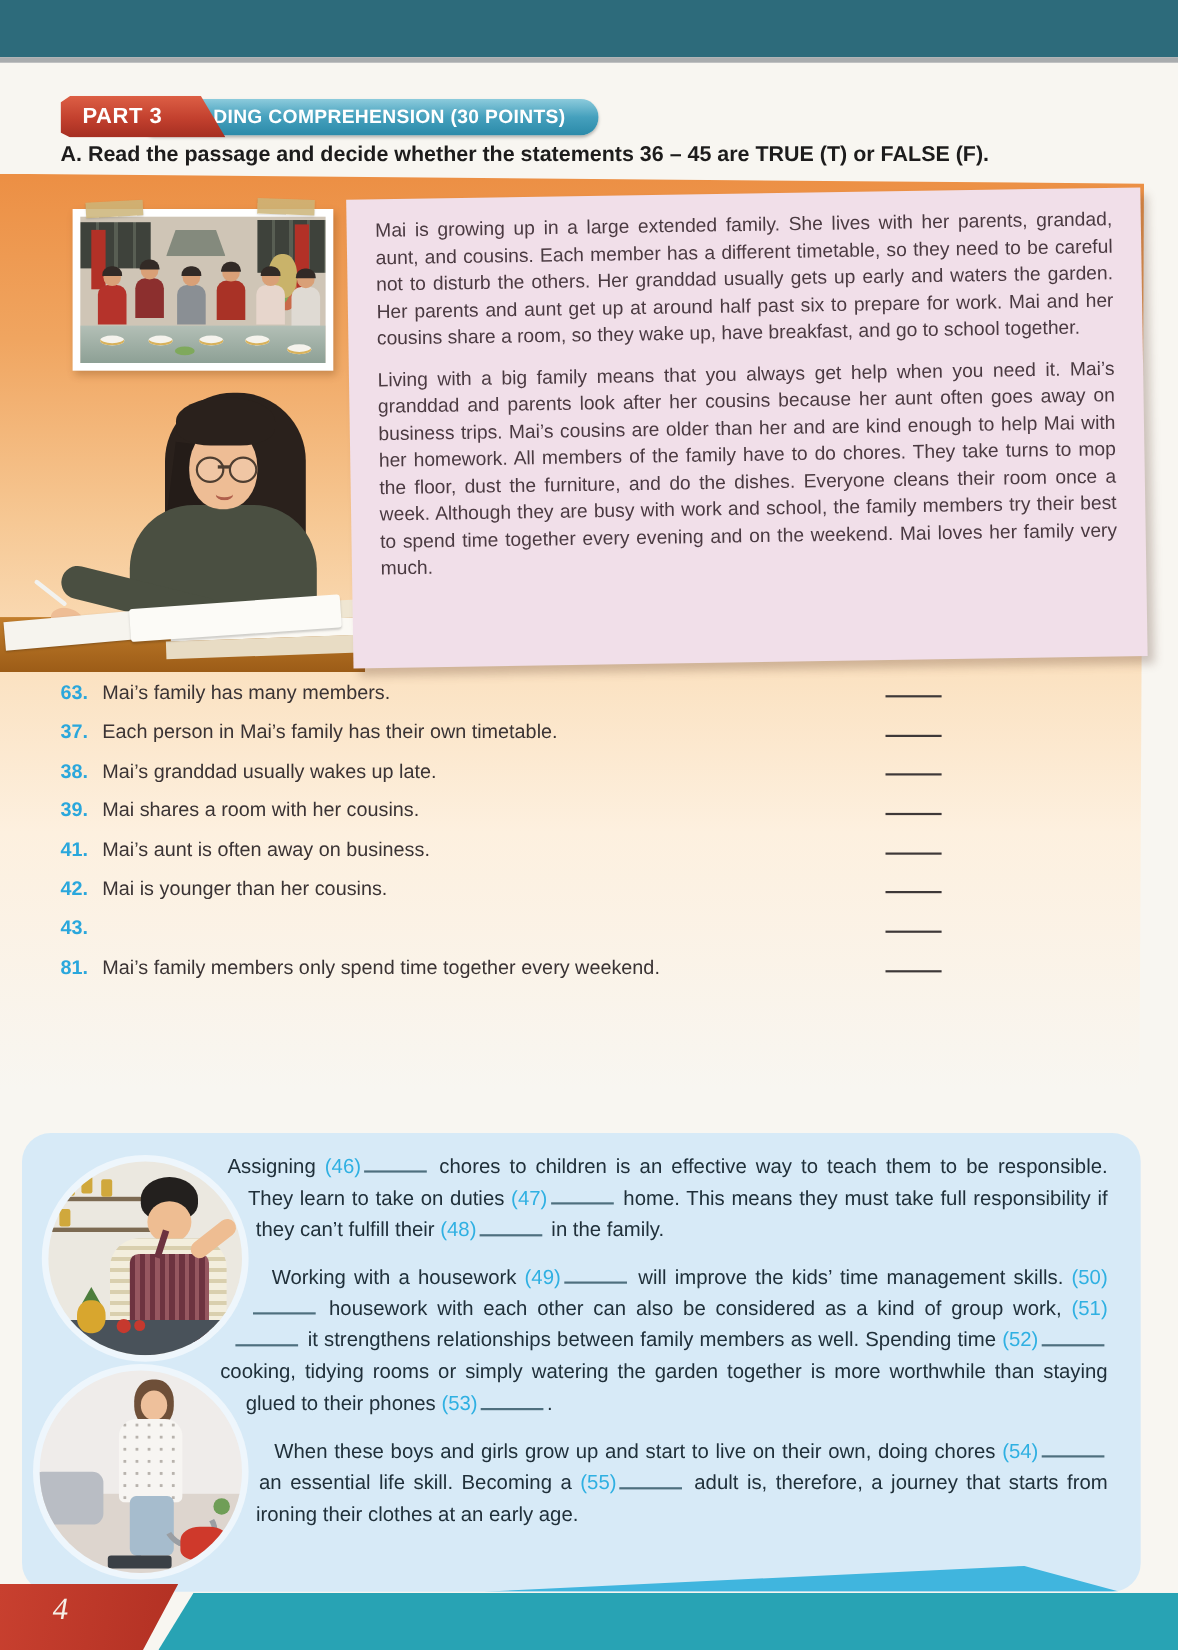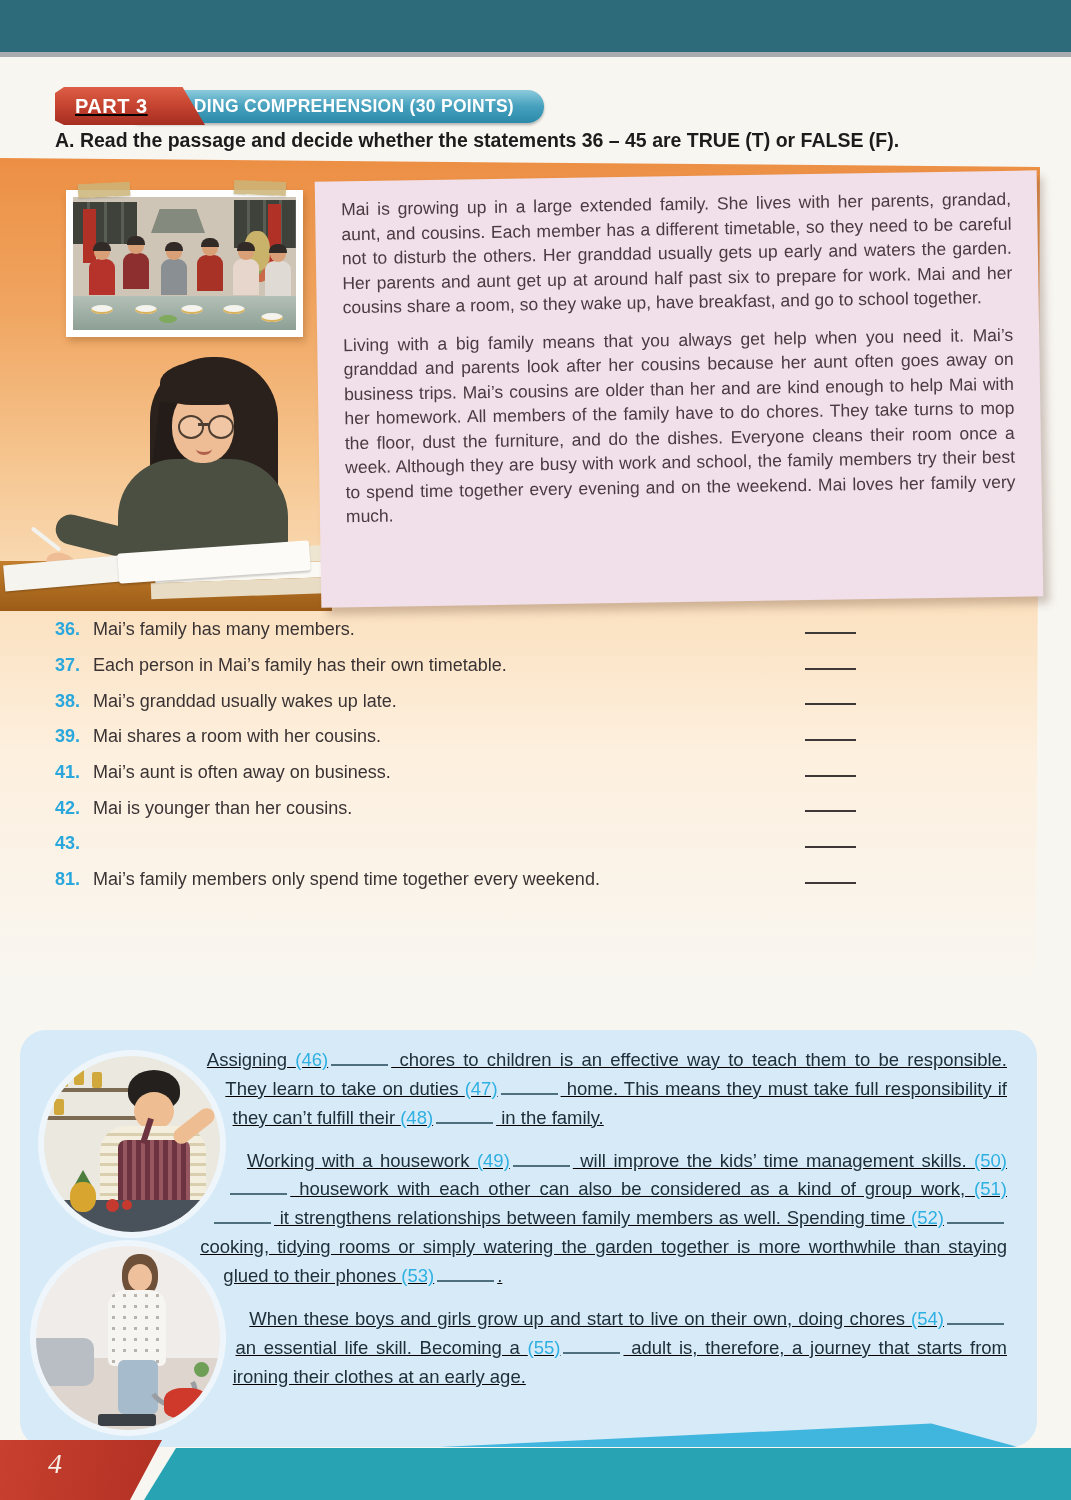--- a/index.html
+++ b/index.html
@@ -12,21 +12,21 @@
 
   
   .badge-teal{position:absolute;left:132px;top:90px;width:412px;height:33px;
       border-radius:8px 16px 16px 8px;
       background:linear-gradient(180deg,#8ccbdc 0%,#45a0bd 50%,#2b8aa9 100%);
       box-shadow:0 2px 3px rgba(0,0,0,.28);display:flex;align-items:center;padding-left:24px;box-sizing:border-box;}
   .badge-teal span{color:#ffffff;font-weight:bold;font-size:17.5px;letter-spacing:.3px;}
   .badge-red{position:absolute;left:55px;top:87px;width:150px;height:38px;
       background:linear-gradient(180deg,#dd5f45 0%,#c2402e 55%,#a52e21 100%);
       clip-path:polygon(0 16%,6% 0,85% 0,100% 100%,6% 100%,0 88%);
-      display:flex;align-items:center;padding-left:20px;box-sizing:border-box;box-shadow:0 2px 3px rgba(0,0,0,.3);text-decoration:underline;}
+      display:flex;align-items:center;padding-left:20px;box-sizing:border-box;box-shadow:0 2px 3px rgba(0,0,0,.3);}
   .badge-red span{color:#ffffff;font-weight:bold;font-size:20px;letter-spacing:.5px;}
 
   .heading-a{position:absolute;left:55px;top:129px;width:940px;margin:0;
       font-size:19.5px;font-weight:bold;color:#1d1c1c;}
   .heading-b{position:absolute;left:55px;top:995px;margin:0;font-size:19.5px;font-weight:bold;color:#1d1c1c;}
 
   
   .orange-panel{position:absolute;left:0;top:158px;width:1040px;height:832px;
       background:linear-gradient(180deg,#ec8f44 0%,#f0a560 18%,#f6c894 38%,#fbe2c2 55%,#fdf0df 72%,#f8f6f1 100%);
       clip-path:polygon(0 0,100% 9px,99.6% 100%,0 100%);}
@@ -87,21 +87,21 @@
 
   
   .statements{position:absolute;left:55px;top:612px;width:962px;}
   .st-row{position:relative;height:35.7px;display:flex;align-items:center;}
   .st-num{width:38px;flex:none;color:#2aa7dc;font-weight:bold;font-size:18px;}
   .st-text{font-size:18px;color:#3a3334;}
   .st-line{position:absolute;left:750px;top:20px;width:51px;height:0;border-bottom:2.5px solid #3e3838;}
 
   
   .blue-box{position:absolute;left:20px;top:1030px;width:1017px;height:417px;background:#d7eaf7;
-      border-radius:26px;padding:16px 30px 8px 12px;box-sizing:border-box;overflow:hidden;text-decoration:underline;}
+      border-radius:26px;padding:16px 30px 8px 12px;box-sizing:border-box;overflow:hidden;}
   .circle{border-radius:50%;border:6px solid #eef6fc;overflow:hidden;position:relative;background:#ebe8e0;box-sizing:border-box;}
   .c1{float:left;width:188px;height:188px;shape-outside:circle(50%);margin:4px 10px 0 6px;}
   .c2{float:left;clear:left;width:196px;height:196px;shape-outside:circle(50%);margin:2px 10px 4px -2px;background:#efecea;}
   .circle div{position:absolute;}
   .k-shelf1{left:6px;top:32px;width:120px;height:4px;background:#7c6a52;}
   .k-shelf2{left:0;top:60px;width:96px;height:4px;background:#7c6a52;}
   .k-jar{width:10px;height:16px;background:#d0a83c;border-radius:2px;}
   .kj1{left:14px;top:15px;} .kj2{left:30px;top:13px;} .kj3{left:48px;top:16px;} .kj4{left:10px;top:43px;}
   .k-hair{left:84px;top:14px;width:52px;height:40px;background:#23201e;border-radius:50% 50% 40% 40%;}
   .k-face{left:90px;top:36px;width:40px;height:38px;background:#eebd92;border-radius:50%;}
@@ -212,21 +212,21 @@
     <div class="g-openbook"></div>
   </div>
 
   <div class="passage-box">
     <p>Mai is growing up in a large extended family. She lives with her parents, grandad, aunt, and cousins. Each member has a different timetable, so they need to be careful not to disturb the others. Her granddad usually gets up early and waters the garden. Her parents and aunt get up at around half past six to prepare for work. Mai and her cousins share a room, so they wake up, have breakfast, and go to school together.</p>
     <p>Living with a big family means that you always get help when you need it. Mai’s granddad and parents look after her cousins because her aunt often goes away on business trips. Mai’s cousins are older than her and are kind enough to help Mai with her homework. All members of the family have to do chores. They take turns to mop the floor, dust the furniture, and do the dishes. Everyone cleans their room once a week. Although they are busy with work and school, the family members try their best to spend time together every evening and on the weekend. Mai loves her family very much.</p>
   </div>
 
   <div class="statements">
       <div class="st-row">
-        <span class="st-num">36.</span>
+        <span class="st-num">63.</span>
         <span class="st-text">Mai’s family has many members.</span>
         <span class="st-line"></span>
       </div>
       <div class="st-row">
         <span class="st-num">37.</span>
         <span class="st-text">Each person in Mai’s family has their own timetable.</span>
         <span class="st-line"></span>
       </div>
       <div class="st-row">
         <span class="st-num">38.</span>

